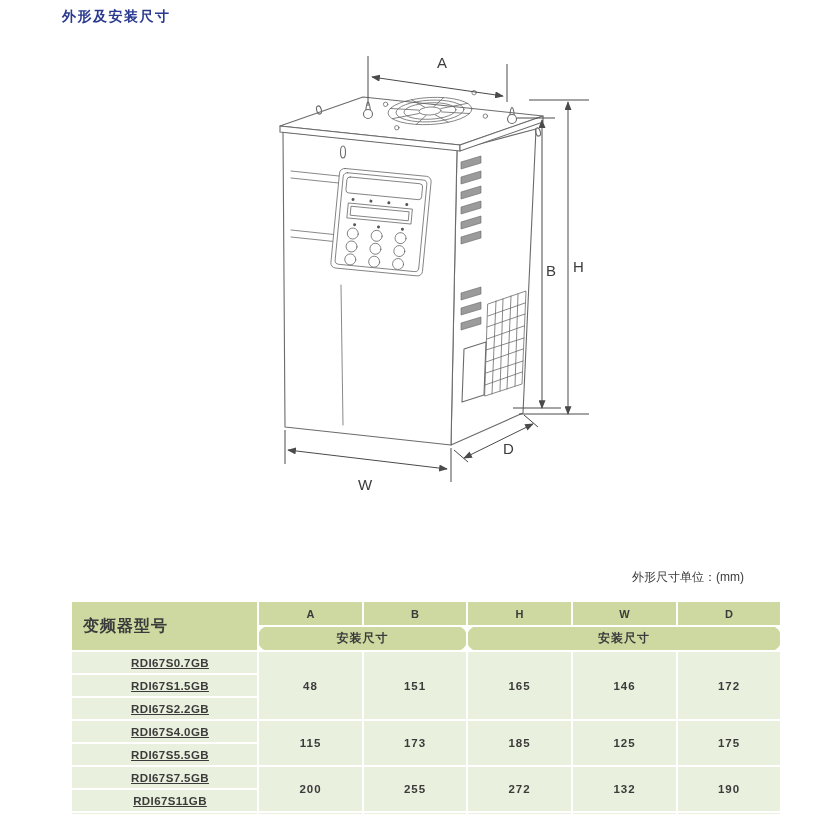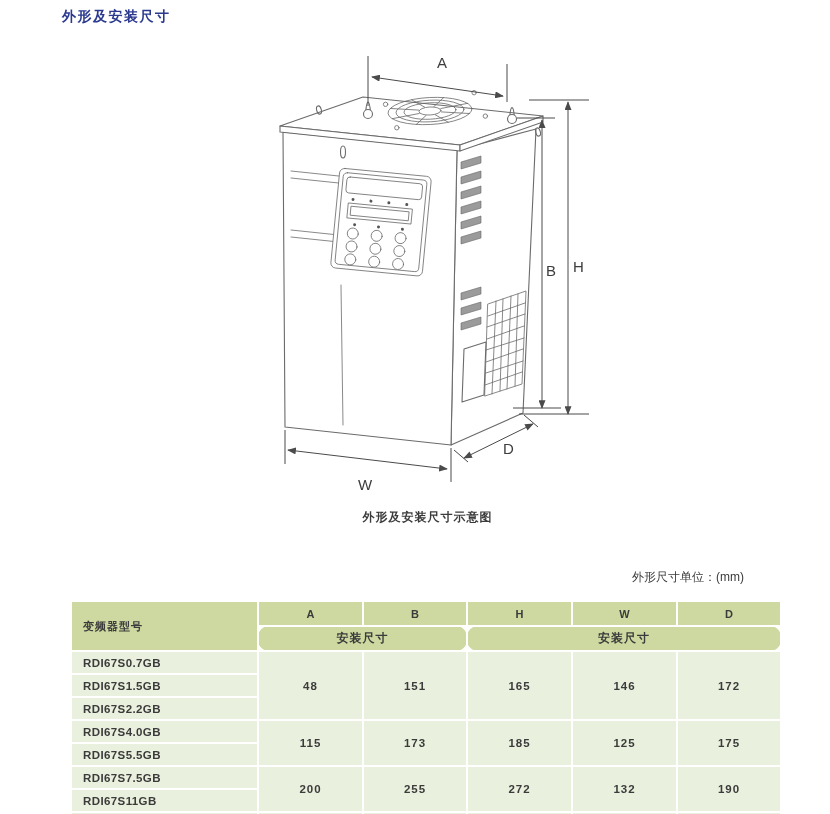--- a/index.html
+++ b/index.html
@@ -15,26 +15,26 @@
     text-align:center;font-size:12px;font-weight:bold;letter-spacing:1px;
     color:var(--text-dark,#3b3b3b);}
   .units-note{position:absolute;right:50px;top:569px;
     font-size:12px;font-weight:normal;color:var(--text-dark,#3b3b3b);}
   table.dim-table{position:absolute;left:70px;top:600px;width:710px;
     border-collapse:collapse;table-layout:fixed;}
   .dim-table th,.dim-table td{border:2px solid #fff;overflow:hidden;
     color:var(--text-dark,#3f3f3f);}
   .dim-table thead th{background:var(--table-header-bg,#cdd9a0);
     height:23px;font-size:11px;font-weight:bold;text-align:center;padding:0;}
-  .dim-table thead th.model-h{font-size:11px;text-align:left;padding-left:11px;
+  .dim-table thead th.model-h{font-size:16px;text-align:left;padding-left:11px;
     letter-spacing:1px;}
   .dim-table thead th.group-h{font-size:12px;letter-spacing:1px;border-radius:11px;}
   .dim-table tbody td{background:var(--table-body-bg,#e9f0dd);height:21px;
     font-size:11.5px;font-weight:bold;padding:0;}
-  .dim-table td.model-cell{padding-left:11px;letter-spacing:.4px;text-align:left;}
+  .dim-table td.model-cell{padding-left:11px;letter-spacing:.4px;text-align:center;text-decoration:underline;}
   .dim-table td.value-cell{text-align:center;vertical-align:middle;letter-spacing:1px;}
   .lineart{stroke:var(--drawing-stroke,#6b6b6b);stroke-width:1.1;fill:none;
     stroke-linejoin:round;stroke-linecap:round;}
   .face{fill:#ffffff;}
   .dim{stroke:#4a4a4a;stroke-width:1;fill:none;}
   .dim-label{font-size:15px;fill:#3d3d3d;stroke:none;}
   .slot{fill:#9b9b9b;stroke:#666;stroke-width:.6;}
   .thin{stroke-width:.8;}
 </style>
 </head>
@@ -163,21 +163,20 @@
         <text class="dim-label" x="110" y="440" text-anchor="middle">W</text>
 
         <path class="dim" d="M199,400 L213,412"></path>
         <path class="dim" d="M269,365 L283,377"></path>
         <path class="dim" d="M209,408 L278,374" marker-start="url(#arr)" marker-end="url(#arr)"></path>
         <text class="dim-label" x="248" y="404">D</text>
       </g>
     </svg>
   </figure>
 
-  <div class="figure-caption">外形及安装尺寸示意图</div>
 
   <div class="units-note">外形尺寸单位：(mm)</div>
 
   <table class="dim-table">
     <colgroup>
       <col style="width:187px">
         <col style="width:105px">
         <col style="width:104px">
       <col style="width:105px">
         <col style="width:105px">

